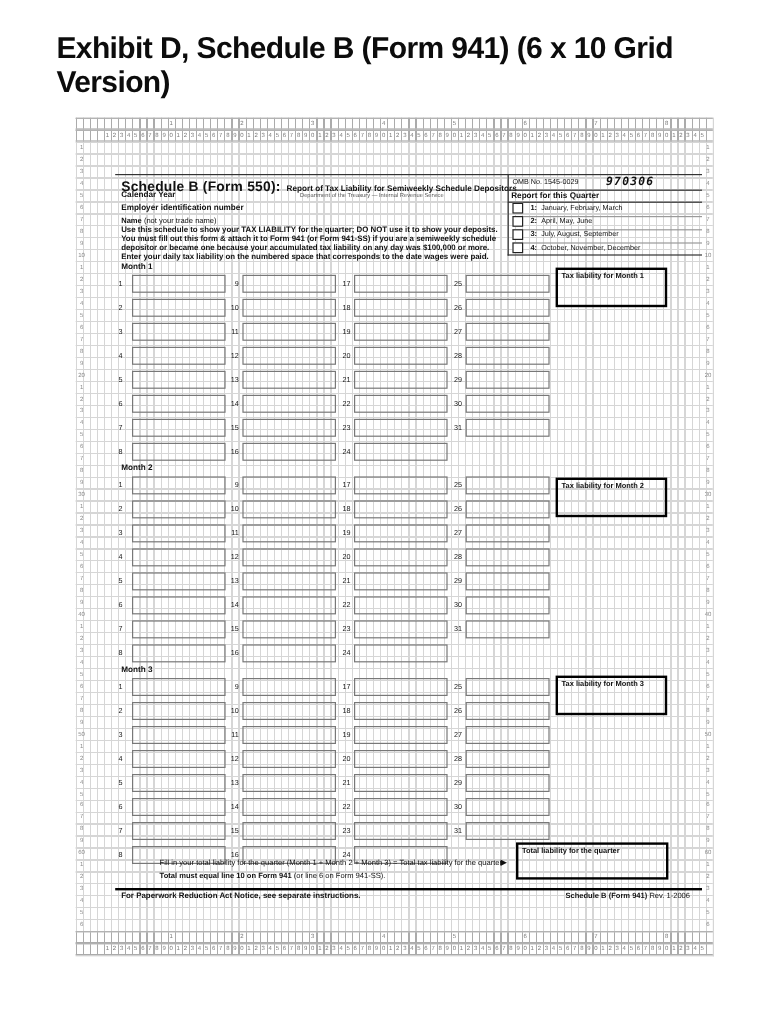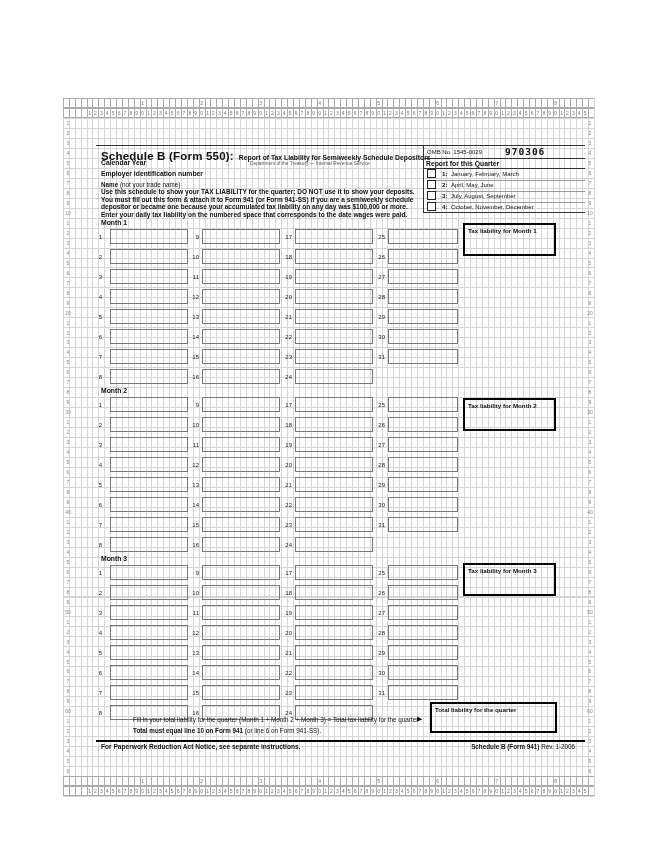--- a/index.html
+++ b/index.html
@@ -40,20 +40,24 @@
   .qlabel{position:absolute;font-size:6px;}
   .omb{font-size:6px;}
   .catalog{font-family:"DejaVu Sans Mono","Liberation Mono",monospace;font-size:9.5px;font-weight:bold;letter-spacing:1px;}
   .arrow{font-size:7px;}
 </style>
 </head>
 <body>
 
 <div class="page">
 
+  <div class="page-title">
+    <span>Exhibit D, Schedule B (Form 941) (6 x 10 Grid</span><br>
+    <span>Version)</span>
+  </div>
 
   <div class="gridbg"></div>
   <div id="rulers">
       <div class="rulerrow" style="top:98px;"></div>
       <div class="rdigit" style="left:139.7px;top:100.2px;">1</div>
       <div class="rdigit" style="left:198.7px;top:100.2px;">2</div>
       <div class="rdigit" style="left:257.70000000000005px;top:100.2px;">3</div>
       <div class="rdigit" style="left:316.70000000000005px;top:100.2px;">4</div>
       <div class="rdigit" style="left:375.70000000000005px;top:100.2px;">5</div>
       <div class="rdigit" style="left:434.70000000000005px;top:100.2px;">6</div>
@@ -394,21 +398,21 @@
     <div class="instr" style="left:101px;top:188px;" id="instructions">
         <div>Use this schedule to show your TAX LIABILITY for the quarter; DO NOT use it to show your deposits.</div>
         <div>You must fill out this form &amp; attach it to Form 941 (or Form 941-SS) if you are a semiweekly schedule</div>
         <div>depositor or became one because your accumulated tax liability on any day was $100,000 or more.</div>
         <div>Enter your daily tax liability on the numbered space that corresponds to the date wages were paid.</div>
       </div>
 
     <div>
       <div class="vline" style="left:423px;top:145px;height:68px;"></div>
       <div class="ftxt omb" style="left:427px;top:149px;">OMB No. 1545-0029</div>
-      <div class="ftxt catalog" style="left:505px;top:146px;">970306</div>
+      <div class="ftxt catalog" style="left:505px;top:146px;font-style:italic;">970306</div>
       <div class="hline" style="left:423px;top:158px;width:162px;"></div>
       <div class="ftxt lbl" style="left:426px;top:160px;">Report for this Quarter</div>
       <div class="hline" style="left:423px;top:168px;width:162px;"></div>
       <div id="quarters">
           <div class="checkbox" style="left:427px;top:169px;"></div>
           <div class="qnum" style="left:442px;top:170px;">1:</div>
           <div class="qlabel" style="left:451px;top:170.5px;">January, February, March</div>
           <div class="qline" style="left:427px;top:179.5px;width:158px;"></div>
           <div class="checkbox" style="left:427px;top:180px;"></div>
           <div class="qnum" style="left:442px;top:181px;">2:</div>

